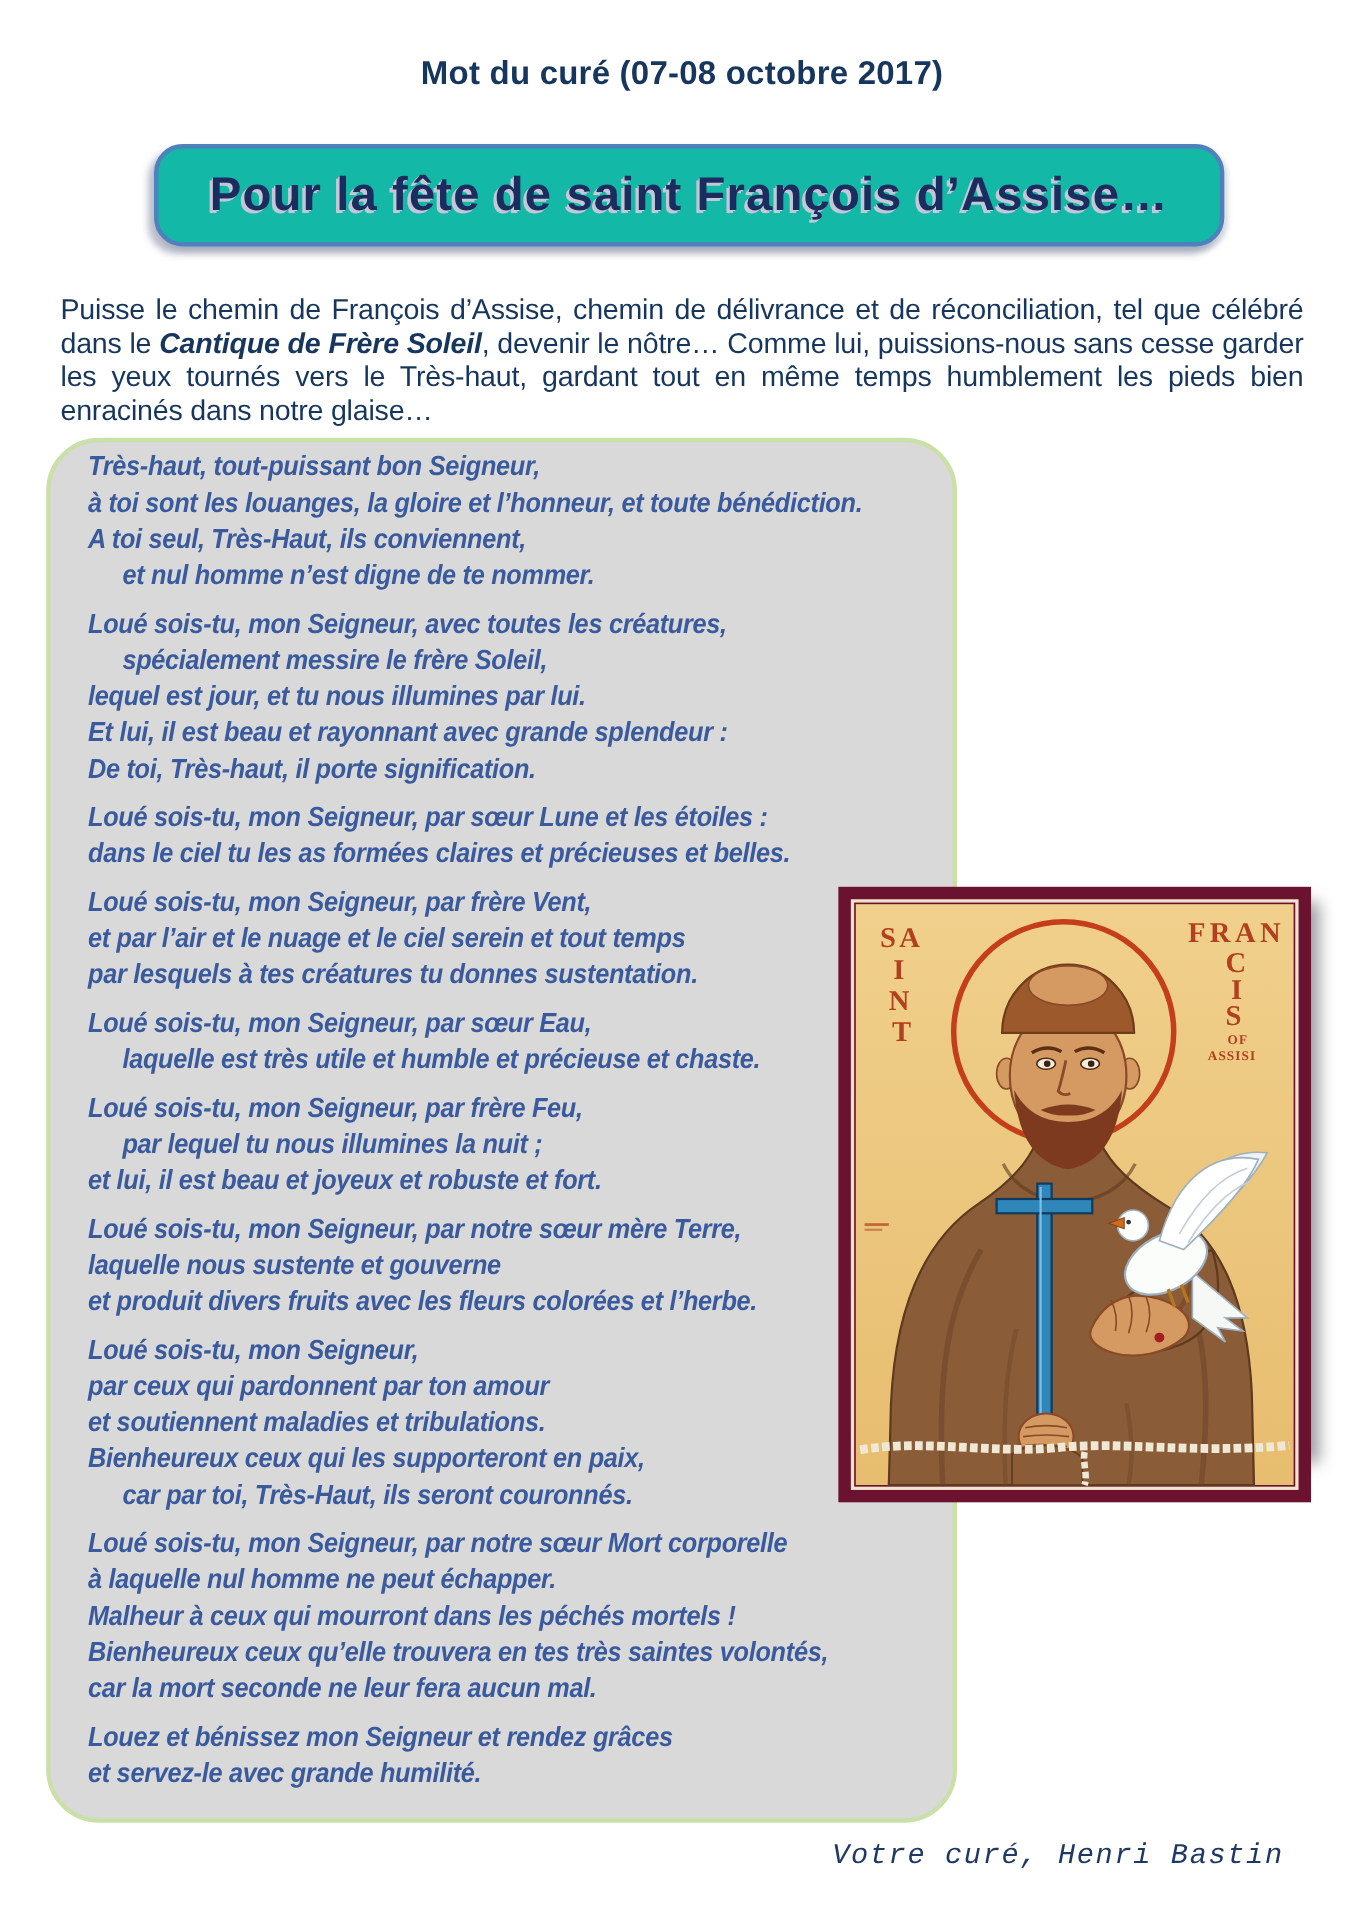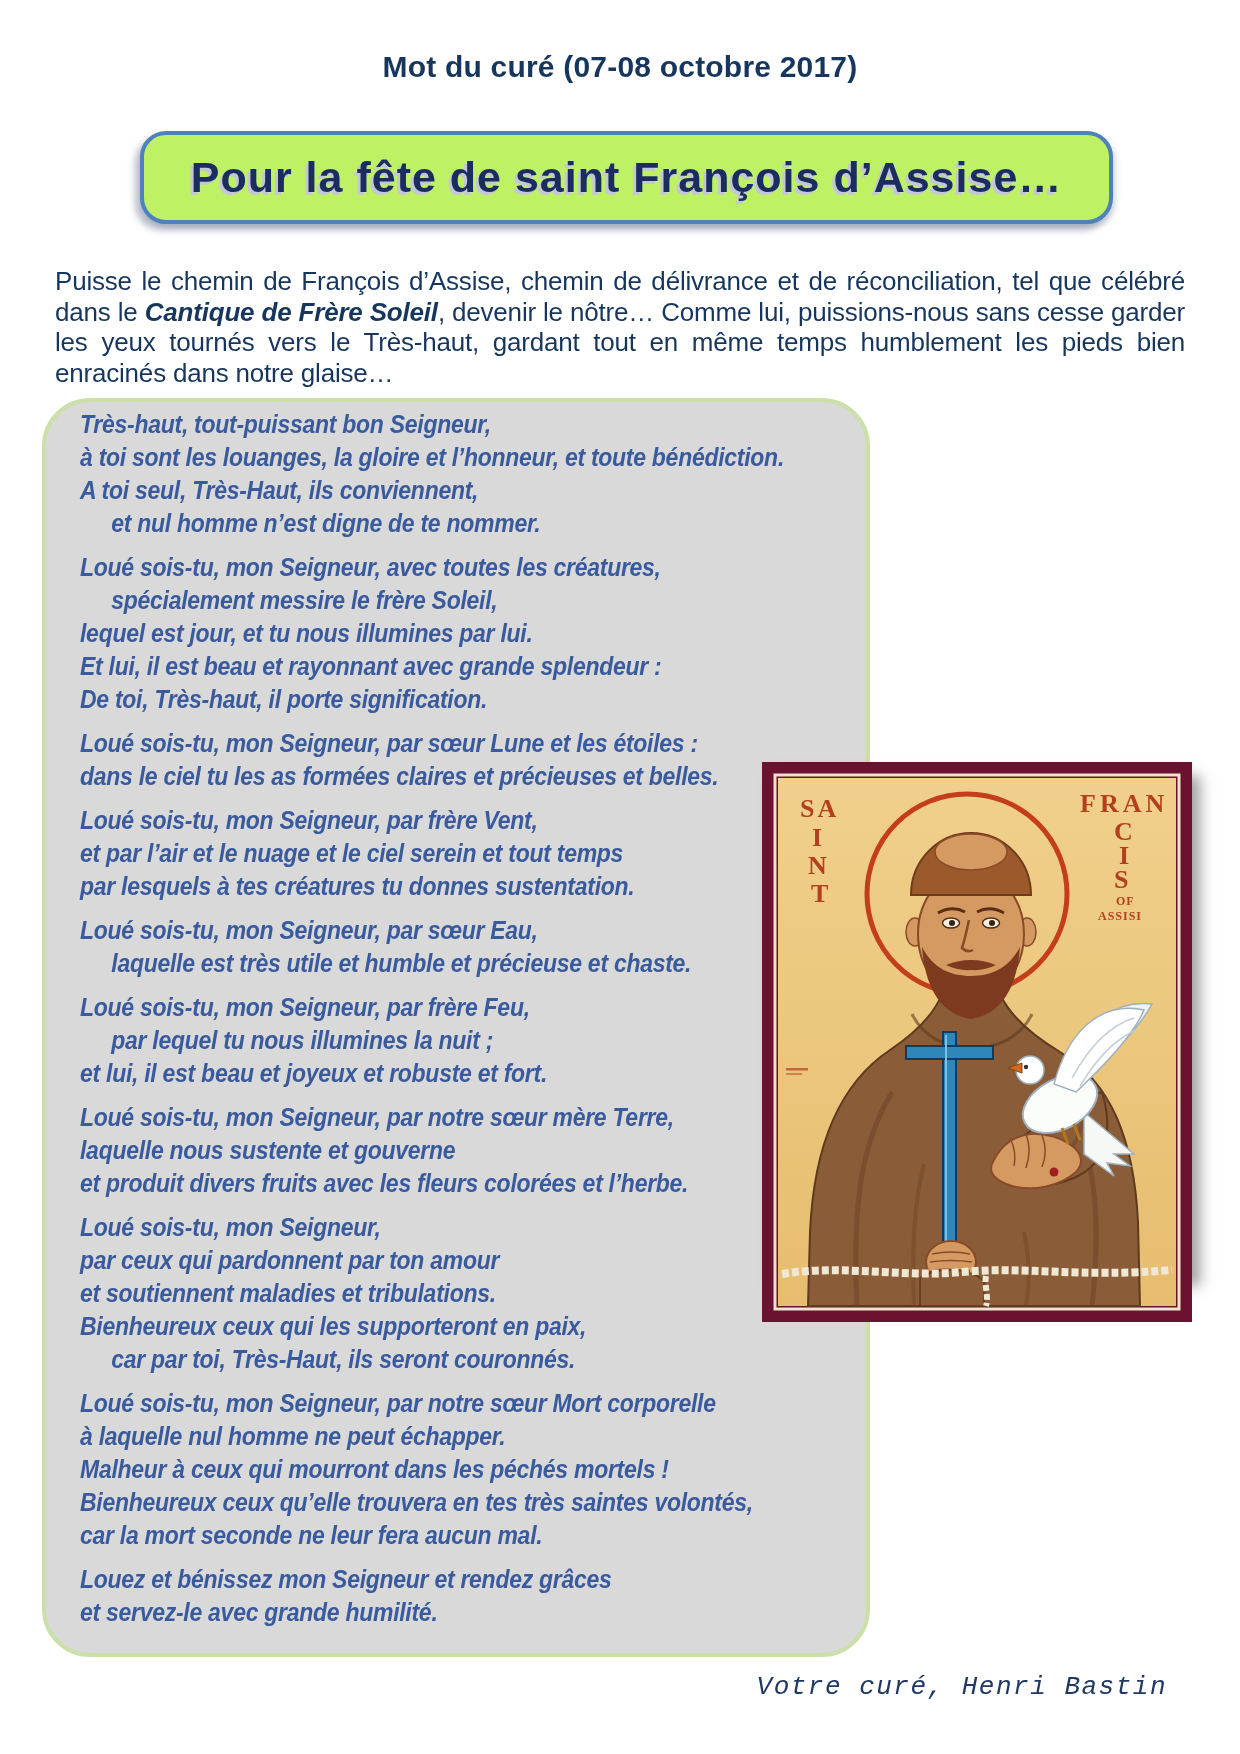--- a/index.html
+++ b/index.html
@@ -6,21 +6,21 @@
   body{
     width:1240px;height:1754px;background:#ffffff;position:relative;
     font-family:"Liberation Sans",sans-serif;overflow:hidden;
   }
   .page-title{
     position:absolute;top:50px;left:0;width:1240px;text-align:center;
     font-size:30px;font-weight:bold;color:#17365d;letter-spacing:0.2px;margin:0;
   }
   .banner-box{
     position:absolute;left:140px;top:131px;width:965px;height:85px;
-    background:#bef264;border:4px solid #4f81bd;border-radius:26px;
+    background:#14b8a6;border:4px solid #4f81bd;border-radius:26px;
     box-shadow:-5px 6px 7px rgba(125,135,158,.55), 3px 4px 5px rgba(150,158,175,.35);
     display:flex;align-items:center;justify-content:center;
   }
   .banner-text{
     font-size:43px;font-weight:bold;color:#1b2d5e;letter-spacing:1px;
     text-shadow:-3px 3px 0 #c3c7d8, -1px 1px 0 #d4d7e3;
     white-space:nowrap;
   }
   .intro{
     position:absolute;left:55px;top:266px;width:1130px;margin:0;
@@ -36,21 +36,21 @@
   .poem{
     position:absolute;left:80px;top:408px;width:760px;
     color:#3a5a9e;font-size:25px;font-style:italic;font-weight:600;
     line-height:33px;letter-spacing:-0.3px;
     transform:scaleX(0.92);transform-origin:0 0;
   }
   .stanza{margin:0 0 11px 0;}
   .poem-line{white-space:nowrap;}
   .poem-line.indent{padding-left:34px;}
   .icon-wrap{
-    position:absolute;left:762px;top:762px;width:430px;height:516px;
+    position:absolute;left:762px;top:806px;width:430px;height:516px;
     box-shadow:11px 11px 13px -3px rgba(95,95,100,.6);
     line-height:0;
   }
   .signature{
     position:absolute;top:1672px;right:73px;
     font-family:Liberation Mono, monospace;font-style:italic;
     font-size:26px;color:#1f3864;letter-spacing:1.5px;white-space:nowrap;
   }
 </style>
 </head>

